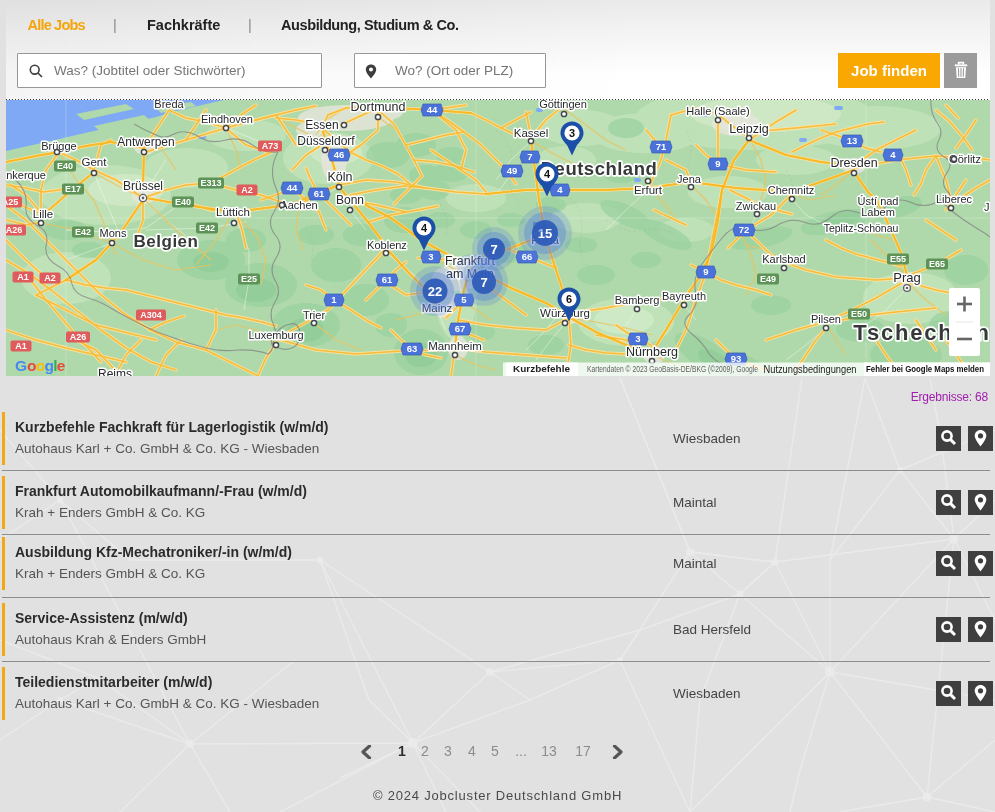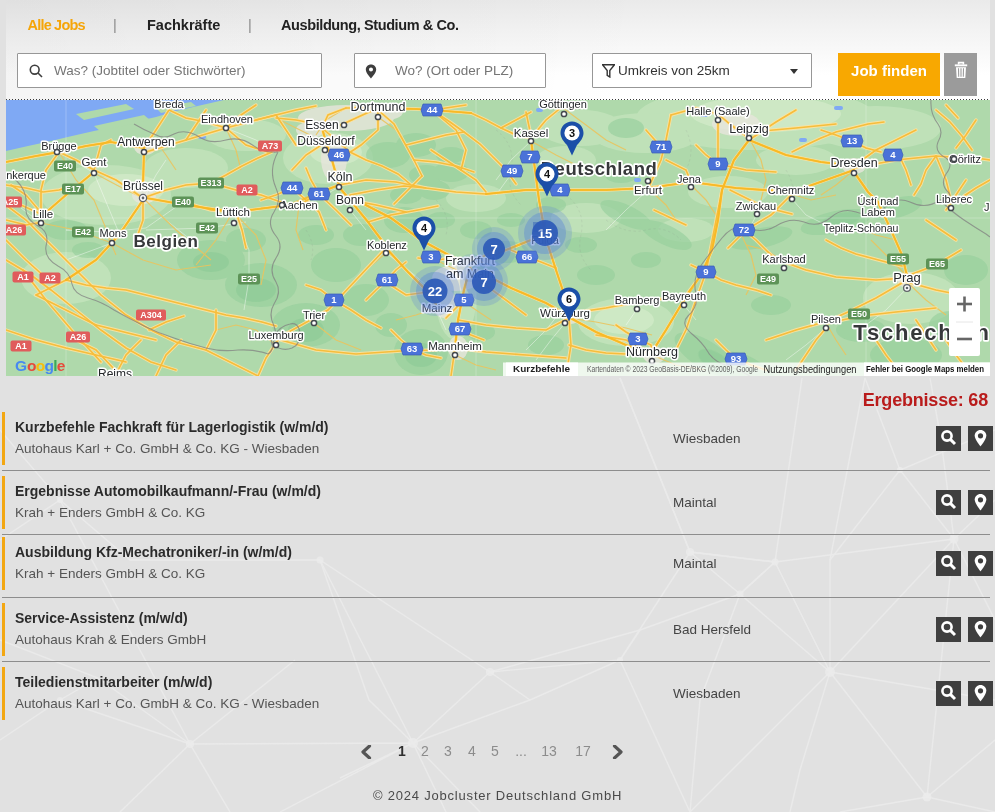--- a/index.html
+++ b/index.html
@@ -8,26 +8,26 @@
 body{font-family:"Liberation Sans",sans-serif;background:#e1e1e1;position:relative}
 .abs{position:absolute}
 
 .hdr{position:absolute;left:6px;top:0;width:984px;height:100px;
  background:linear-gradient(100deg,rgba(0,0,0,.045),rgba(0,0,0,0) 65%),linear-gradient(to bottom,#eaeaea 0%,#f3f3f3 30%,#fff 75%);}
 .nav{position:absolute;top:17px;left:0;width:100%;font-size:14.5px;font-weight:bold;color:#222}
 .nav span{position:absolute;white-space:nowrap}
 .nav .sep{color:#8a8a8a;font-weight:400}
 .nav .active{color:#f5a509}
 .inp{position:absolute;top:53px;height:35px;background:#fff;border:1px solid #979797;border-radius:1px;font-size:13.5px;color:#757575;line-height:33px;white-space:nowrap}
-.btn{position:absolute;top:53px;height:43px;text-align:center;line-height:35px}
+.btn{position:absolute;top:53px;height:35px;text-align:center;line-height:35px}
 
 .dotline{position:absolute;left:6px;top:99px;width:984px;height:1px;background:repeating-linear-gradient(to right,#3c3c3c 0 1px,transparent 1px 3px)}
 .map{position:absolute;left:6px;top:100px;width:984px;height:276px;overflow:hidden}
 
-.results{position:absolute;top:390px;right:7px;font-size:18px;font-weight:bold;color:#b91c1c;letter-spacing:-0.2px}
+.results{position:absolute;top:390px;right:7px;font-size:12px;font-weight:normal;color:#a21caf;letter-spacing:-0.2px}
 
 .row{position:absolute;left:2px;width:988px;height:53px;border-left:3px solid #f3a712;padding:6px 0 0 10px}
 .row .t{font-size:14px;font-weight:bold;color:#2b2b2b;line-height:19px;white-space:nowrap}
 .row .s{font-size:13.5px;color:#555;line-height:22px;white-space:nowrap;margin-top:1px}
 .row .loc{position:absolute;left:668px;top:19px;font-size:13.5px;color:#444}
 .ibtn{position:absolute;top:14px;width:25px;height:25px;background:#3f3f3f}
 .ibtn svg{position:absolute;left:0;top:0}
 .sepline{position:absolute;left:2px;width:988px;height:1px;background:#8d8d8d}
 
 .pag{position:absolute;top:743px;left:0;width:995px;height:20px;font-size:14px;color:#8c8c8c}
@@ -83,27 +83,20 @@
 <svg width="14" height="14" viewBox="0 0 14 14" style="position:absolute;left:11px;top:10px">
         <circle cx="5.7" cy="5.7" r="4.4" fill="none" stroke="#3e3e3e" stroke-width="1.6"></circle>
         <line x1="9" y1="9" x2="13" y2="13" stroke="#3e3e3e" stroke-width="1.6"></line>
       </svg>
 Was? (Jobtitel oder Stichwörter)</div>
 <div class="inp" style="left:348px;width:192px;padding-left:40px">
 <svg width="12" height="15" viewBox="0 0 12 15" style="position:absolute;left:10px;top:10px">
         <path d="M6,0.5 C3,0.5 0.8,2.8 0.8,5.6 C0.8,9.2 6,14.5 6,14.5 C6,14.5 11.2,9.2 11.2,5.6 C11.2,2.8 9,0.5 6,0.5 Z M6,7.6 C4.9,7.6 4,6.7 4,5.6 C4,4.5 4.9,3.6 6,3.6 C7.1,3.6 8,4.5 8,5.6 C8,6.7 7.1,7.6 6,7.6 Z" fill="#3e3e3e"></path>
       </svg>
 Wo? (Ort oder PLZ)</div>
-<div class="inp" style="left:586px;width:220px;padding-left:25px;color:#333">
-<svg width="13" height="14" viewBox="0 0 13 14" style="position:absolute;left:9px;top:10px">
-        <path d="M0.5,0.8 H12.5 L7.8,6.5 V13 L5.2,11.4 V6.5 Z" fill="none" stroke="#333" stroke-width="1.4"></path>
-      </svg>
-Umkreis von 25km
-<span style="position:absolute;right:13px;top:15px;width:0;height:0;border-left:4.5px solid transparent;border-right:4.5px solid transparent;border-top:5px solid #333"></span>
-</div>
 <div class="btn" style="left:832px;width:102px;background:#f8a801;color:#fff;font-size:15px;font-weight:bold">Job finden</div>
 <div class="btn" style="left:938px;width:33px;background:#9b9b9b">
 <svg width="16" height="18" viewBox="0 0 16 18" style="margin-top:8px">
         <rect x="1.8" y="3.4" width="12.4" height="1.9" fill="#fff"></rect>
         <path d="M5.6,3.4 V1.6 H10.4 V3.4" fill="none" stroke="#fff" stroke-width="1.6"></path>
         <path d="M3,6.2 H13 L12.3,17 H3.7 Z" fill="#fff"></path>
         <g stroke="#9b9b9b" stroke-width="1.1">
           <line x1="5.5" y1="7.3" x2="5.7" y2="15.8"></line>
           <line x1="8" y1="7.3" x2="8" y2="15.8"></line>
           <line x1="10.5" y1="7.3" x2="10.3" y2="15.8"></line>
@@ -780,21 +773,21 @@
 <div class="ibtn" style="left:963px">
       <svg width="25" height="25" viewBox="0 0 25 25">
         <path d="M12.5,4 C9.2,4 6.7,6.5 6.7,9.6 C6.7,13.7 12.5,20.5 12.5,20.5 C12.5,20.5 18.3,13.7 18.3,9.6 C18.3,6.5 15.8,4 12.5,4 Z" fill="#fff"></path>
         <circle cx="12.5" cy="9.8" r="2.6" fill="#3f3f3f"></circle>
       </svg>
     </div>
 </div>
 <div class="sepline" style="top:469.8px"></div>
 
 <div class="row" style="top:475.8px">
-<div class="t">Ergebnisse Automobilkaufmann/-Frau (w/m/d)</div>
+<div class="t">Frankfurt Automobilkaufmann/-Frau (w/m/d)</div>
 <div class="s">Krah + Enders GmbH &amp; Co. KG</div>
 <div class="loc">Maintal</div>
 <div class="ibtn" style="left:930.5px">
       <svg width="25" height="25" viewBox="0 0 25 25">
         <circle cx="11" cy="10" r="4.6" fill="none" stroke="#fff" stroke-width="2.6"></circle>
         <line x1="14.4" y1="13.4" x2="19" y2="18" stroke="#fff" stroke-width="3"></line>
       </svg>
     </div>
 <div class="ibtn" style="left:963px">
       <svg width="25" height="25" viewBox="0 0 25 25">

